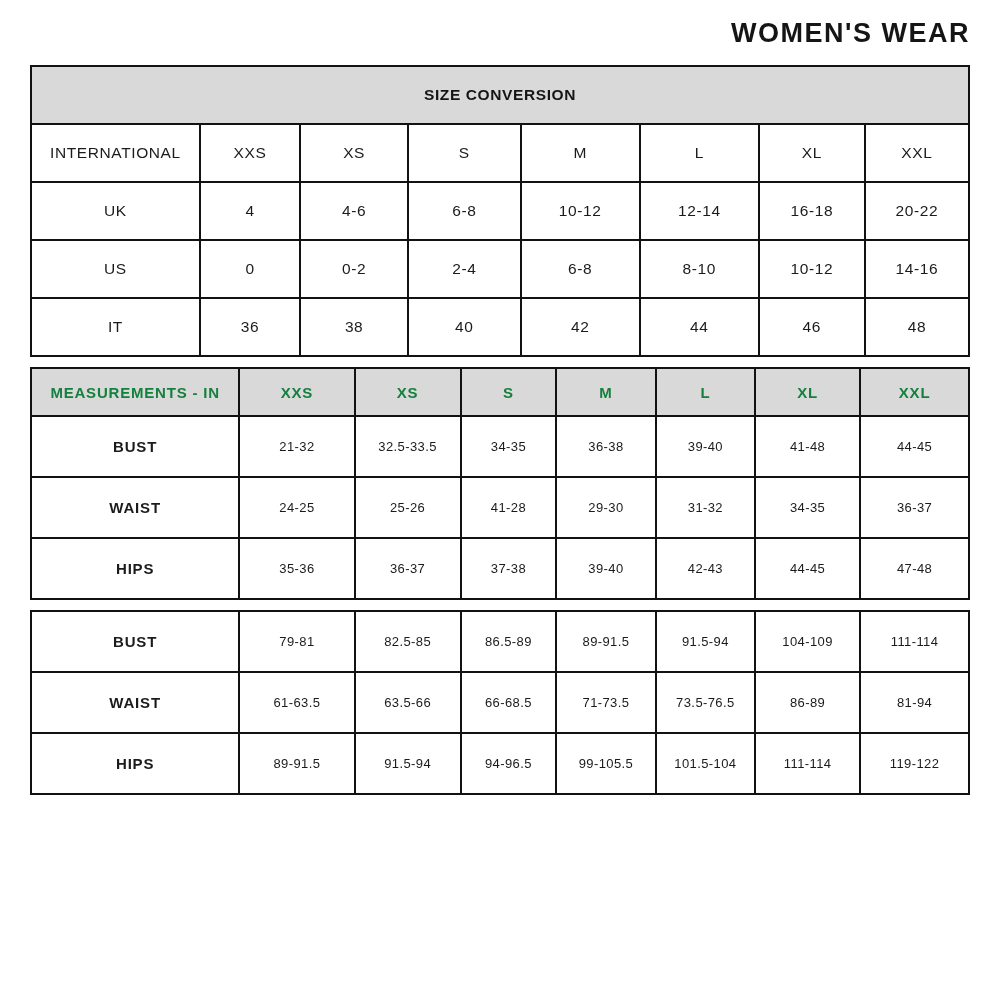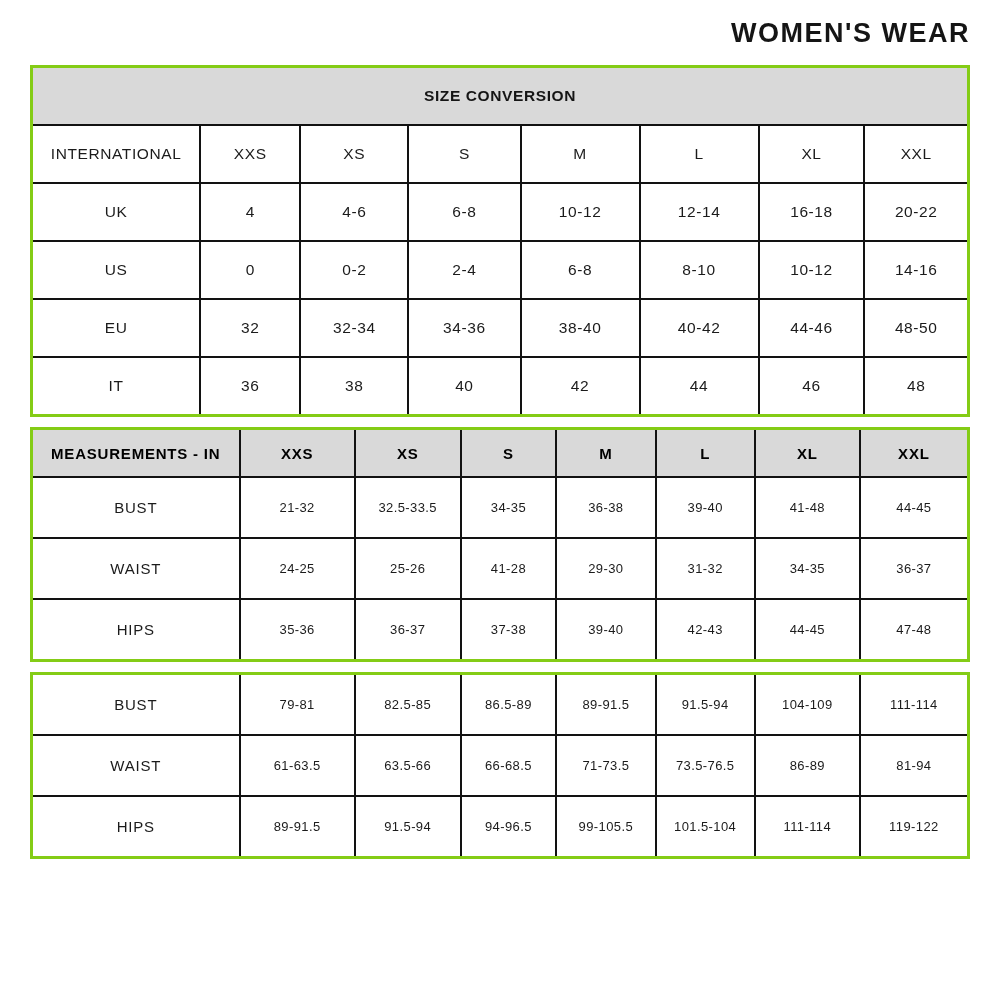--- a/index.html
+++ b/index.html
@@ -16,21 +16,21 @@
     font-weight: bold;
     letter-spacing: 1.5px;
     margin: 6px 0 16px 0;
     color: #151515;
   }
   table {
     width: 100%;
     border-collapse: collapse;
     table-layout: fixed;
   }
-  .tbl { border: 3px solid #84cc16; padding-left: 24px; }
+  .tbl { border: 1px solid #84cc16; padding-left: 24px; }
   .tbl td {
     border: 2px solid #121212;
     text-align: center;
     vertical-align: middle;
     overflow: hidden;
     white-space: nowrap;
   }
   .band {
     background: #d9d9d9;
     font-weight: bold;
@@ -43,24 +43,24 @@
   .t1 td { height: 54px; font-size: 15.5px; letter-spacing: 0.6px; }
   .t1 .hdr td { border-bottom-color: #121212; }
   
   .t23 { margin-top: 10px; }
   .t23 .hdr td {
     background: #d9d9d9;
     font-weight: bold;
     font-size: 15px;
     letter-spacing: 0.8px;
     height: 44px;
-    color: #000000;
+    color: #15803d;
   }
   .t23 td { height: 57px; font-size: 13px; letter-spacing: 0.4px; }
-  .t23 td.lbl { font-size: 15px; letter-spacing: 0.8px; }
+  .t23 td.lbl { font-size: 15px; letter-spacing: 0.8px; font-weight: bold; }
 </style>
 </head>
 <body>
 
 <div class="page">
 
   <div class="page-title">WOMEN'S WEAR</div>
 
   <table class="tbl t1">
     <colgroup>
@@ -99,30 +99,20 @@
       </tr>
       <tr>
         <td class="lbl">US</td>
         <td>0</td>
         <td>0-2</td>
         <td>2-4</td>
         <td>6-8</td>
         <td>8-10</td>
         <td>10-12</td>
         <td>14-16</td>
-      </tr>
-      <tr>
-        <td class="lbl">EU</td>
-        <td>32</td>
-        <td>32-34</td>
-        <td>34-36</td>
-        <td>38-40</td>
-        <td>40-42</td>
-        <td>44-46</td>
-        <td>48-50</td>
       </tr>
       <tr>
         <td class="lbl">IT</td>
         <td>36</td>
         <td>38</td>
         <td>40</td>
         <td>42</td>
         <td>44</td>
         <td>46</td>
         <td>48</td>

